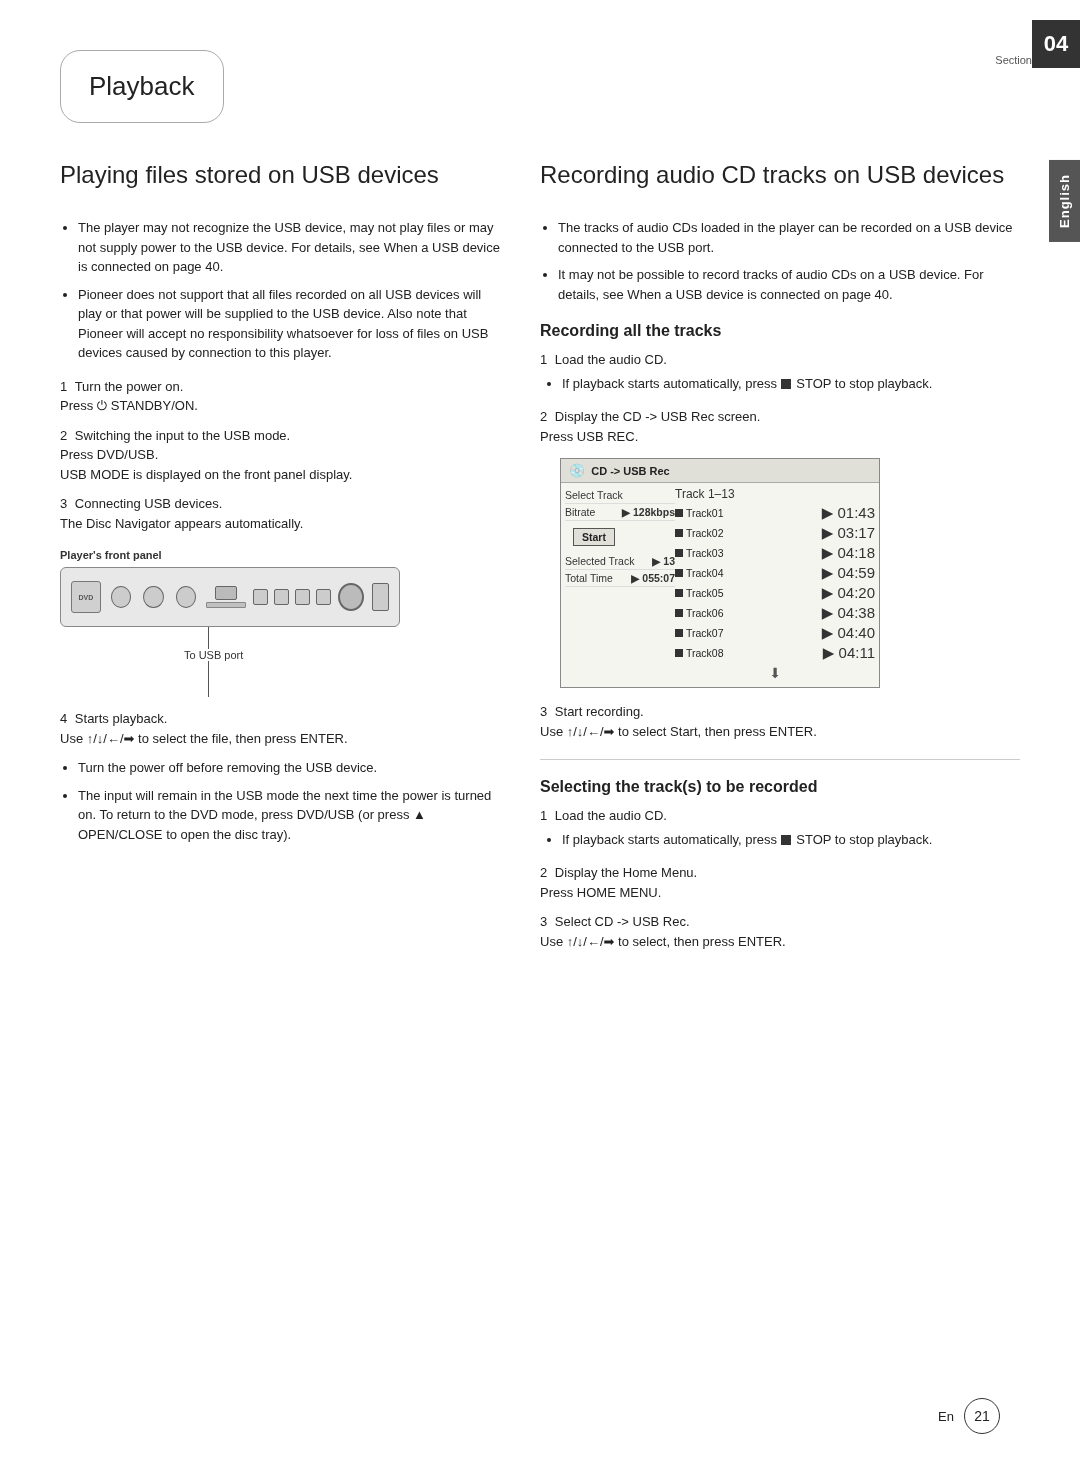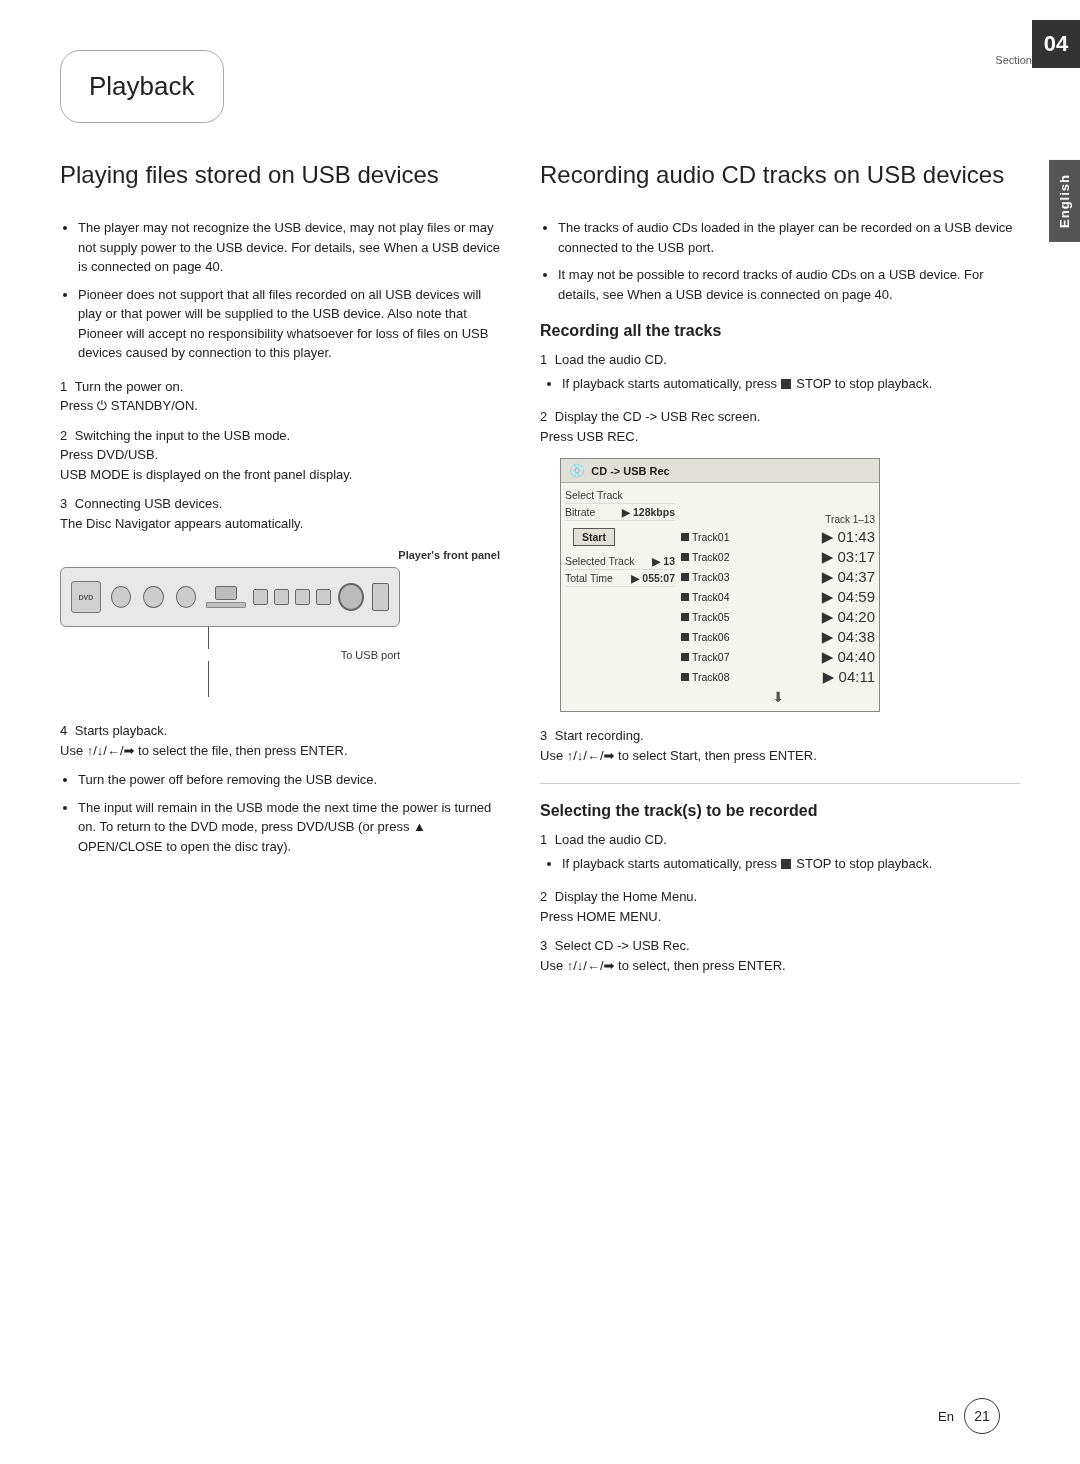--- a/index.html
+++ b/index.html
@@ -111,22 +111,21 @@
       list-style: disc;
       padding-left: 22px;
       margin-top: 4px;
     }
     .sub-bullet li {
       margin-bottom: 4px;
     }
 
     
     .player-diagram {
-      margin: 16px 0 24px 0;
-      text-align: right;
+      margin: 16px 0 12px 0;
     }
     .player-label {
       font-size: 11px;
       font-weight: bold;
       margin-bottom: 6px;
       color: #333;
     }
     .player-box {
       border: 1.5px solid #888;
       border-radius: 6px;
@@ -177,21 +176,20 @@
       display: flex;
       align-items: center;
       gap: 6px;
     }
     .cd-icon {
       font-size: 13px;
     }
     .cd-usb-content {
       display: flex;
       padding: 4px;
-      gap: 6px;
     }
     .cd-left-panel {
       width: 110px;
       font-size: 10.5px;
     }
     .cd-left-row {
       display: flex;
       justify-content: space-between;
       padding: 2px 0;
       border-bottom: 1px solid #ddd;
@@ -205,25 +203,24 @@
       padding: 2px 8px;
       font-size: 10.5px;
       font-weight: bold;
       margin: 3px 0;
     }
     .cd-right-panel {
       flex: 1;
       font-size: 10.5px;
     }
     .track-header {
-      text-align: right;
+      text-align: left;
       color: #333;
       padding-bottom: 2px;
-      font-size: 10px;
-      margin-top: 27px;
+      font-size: 12px;
     }
     .track-row {
       display: flex;
       align-items: center;
       justify-content: flex-end;
       padding: 1px 0;
     }
     .track-indicator {
       width: 8px; height: 8px;
       background: #333;
@@ -435,21 +432,21 @@
             <span class="track-time">▶ 01:43</span>
           </div>
           <div class="track-row">
             <span class="track-indicator"></span>
             <span class="track-name">Track02</span>
             <span class="track-time">▶ 03:17</span>
           </div>
           <div class="track-row">
             <span class="track-indicator"></span>
             <span class="track-name">Track03</span>
-            <span class="track-time">▶ 04:37</span>
+            <span class="track-time">▶ 04:18</span>
           </div>
           <div class="track-row">
             <span class="track-indicator"></span>
             <span class="track-name">Track04</span>
             <span class="track-time">▶ 04:59</span>
           </div>
           <div class="track-row">
             <span class="track-indicator"></span>
             <span class="track-name">Track05</span>
             <span class="track-time">▶ 04:20</span>

